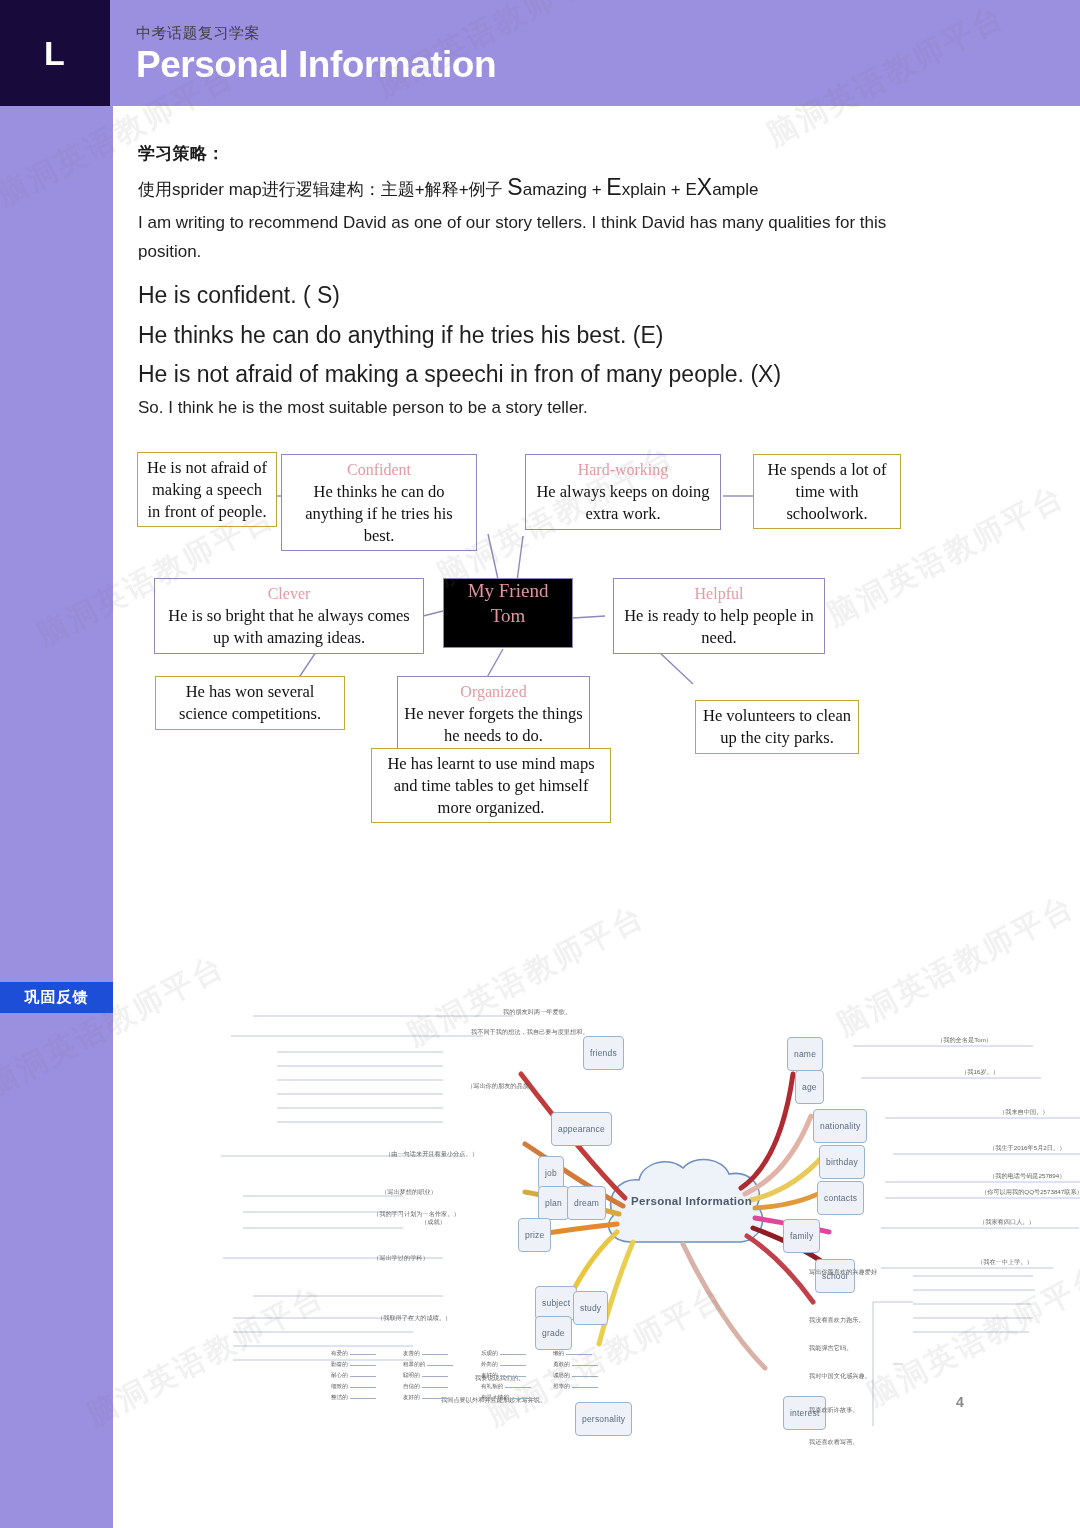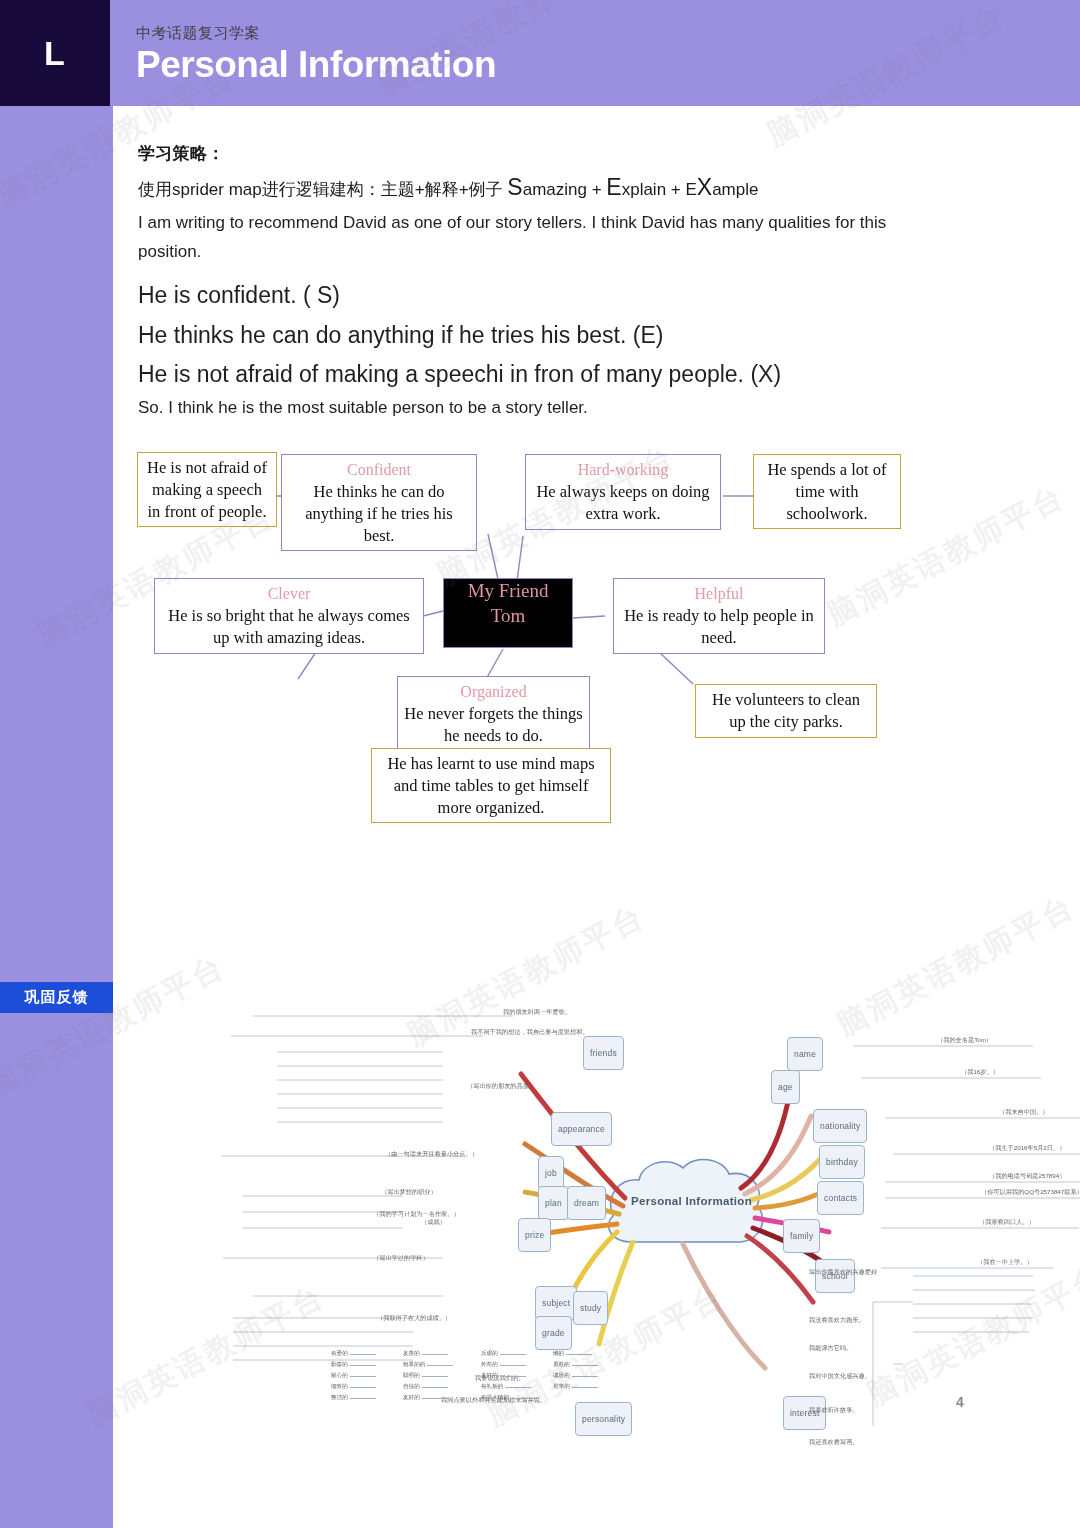--- a/index.html
+++ b/index.html
@@ -205,25 +205,28 @@
         <div>
           <div>My Friend</div>
           <div>Tom</div>
         </div>
       </div>
       <div class="nodebox nb-purple" style="left:500px; top:142px; width:212px;">
         <span class="nb-title">Helpful</span>
         <span class="nb-text">He is ready to help people in need.</span>
       </div>
 
+      <div class="nodebox nb-gold" style="left:42px; top:240px; width:190px;">
+        <span class="nb-text">He has won several science competitions.</span>
+      </div>
       <div class="nodebox nb-purple" style="left:284px; top:240px; width:193px;">
         <span class="nb-title">Organized</span>
         <span class="nb-text">He never forgets the things he needs to do.</span>
       </div>
-      <div class="nodebox nb-gold" style="left:582px; top:248px; width:182px;">
+      <div class="nodebox nb-gold" style="left:582px; top:264px; width:164px;">
         <span class="nb-text">He volunteers to clean up the city parks.</span>
       </div>
 
       <div class="nodebox nb-gold" style="left:258px; top:312px; width:240px;">
         <span class="nb-text">He has learnt to use mind maps and time tables to get himself more organized.</span>
       </div>
     </div>
 
     <div class="mindmap">
       <svg class="mm-svg" width="867" height="560">
@@ -294,21 +297,21 @@
           <path d="M20,452 L200,452"></path>
             <path d="M20,466 L200,466"></path>
           <path d="M20,480 L200,480"></path>
             <path d="M20,494 L200,494"></path>
         </g>
       </svg>
 
       <div class="mm-cloud" style="left:418px; top:329px;">Personal Information</div>
 
       <div class="mm-node" style="left:574px; top:171px;">name</div>
-      <div class="mm-node" style="left:558px; top:204px;">age</div>
+      <div class="mm-node" style="left:582px; top:204px;">age</div>
       <div class="mm-node" style="left:600px; top:243px;">nationality</div>
       <div class="mm-node" style="left:606px; top:279px;">birthday</div>
       <div class="mm-node" style="left:604px; top:315px;">contacts</div>
       <div class="mm-node" style="left:570px; top:353px;">family</div>
       <div class="mm-node" style="left:602px; top:393px;">school</div>
 
       <div class="mm-cn" style="left:724px; top:170px;">（我的全名是Tom）</div>
       <div class="mm-cn" style="left:748px; top:202px;">（我16岁。）</div>
       <div class="mm-cn" style="left:786px; top:242px;">（我来自中国。）</div>
       <div class="mm-cn" style="left:776px; top:278px;">（我生于2016年5月2日。）</div>

